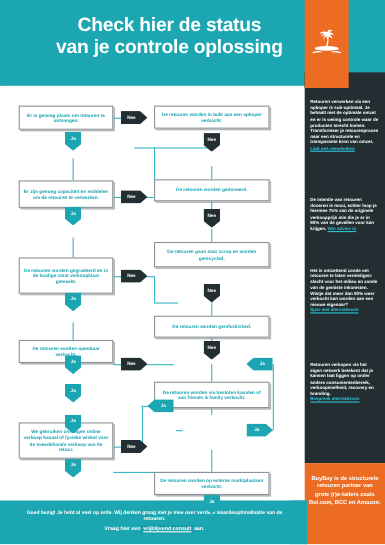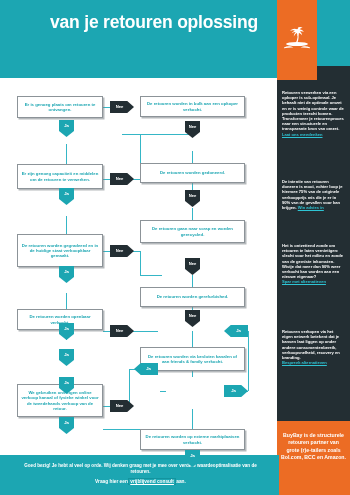--- a/index.html
+++ b/index.html
@@ -79,21 +79,22 @@
 <body>
 
 <div id="poster">
 
   <div class="hdr"></div>
   <svg class="hdr-wave" viewBox="0 0 350 22" preserveAspectRatio="none">
     <path d="M0,0 L350,0 L350,9 C250,21 110,2 0,16 Z" fill="#1ca6b2"></path>
   </svg>
   <div class="hdr-dark"></div>
   <div class="hdr-title">
-    <div>van je retouren oplossing</div>
+    <div>Check hier de status</div>
+    <div>van je controle oplossing</div>
   </div>
   <div class="logo-box">
     <svg class="logo-ic" viewBox="0 0 30 30">
       <g fill="#ffffff">
         <path d="M15.2 7.2c-3.1-1.4-5.9.1-7 1.6 1.6-.7 3.4-.7 4.6-.1-1.2.4-2.4 1.3-3 2.6 1.4-1 2.8-1.4 4-1.3-1.1 1-1.9 2.6-2 4.4.9-1.8 2-2.9 3-3.4.7 1 .8 2.5.5 3.6 1-1.1 1.5-2.4 1.5-3.5 1.3.3 2.6 1.3 3.3 2.4-.1-1.8-1-3.2-2.1-4 1.1-.4 2.6-.3 3.8.4-.9-1.6-2.7-2.6-4.3-2.6.7-.9 2-1.4 3.1-1.4-1.4-1-3.4-1-4.6-.3l.2.6z"></path>
         <path d="M15.4 10.6c.5 3.2.3 7-1.6 10.3h1.6c1.4-3.3 1.4-7.2.9-10.4z"></path>
         <ellipse cx="15" cy="22" rx="11" ry="2.1"></ellipse>
         <path d="M2 25.4c3.4-1.7 7-1.2 9.4.1-2.9-.3-6.3.2-9.4.8zM28 25.4c-3.4-1.7-7-1.2-9.4.1 2.9-.3 6.3.2 9.4.8z"></path>
       </g>
     </svg>

